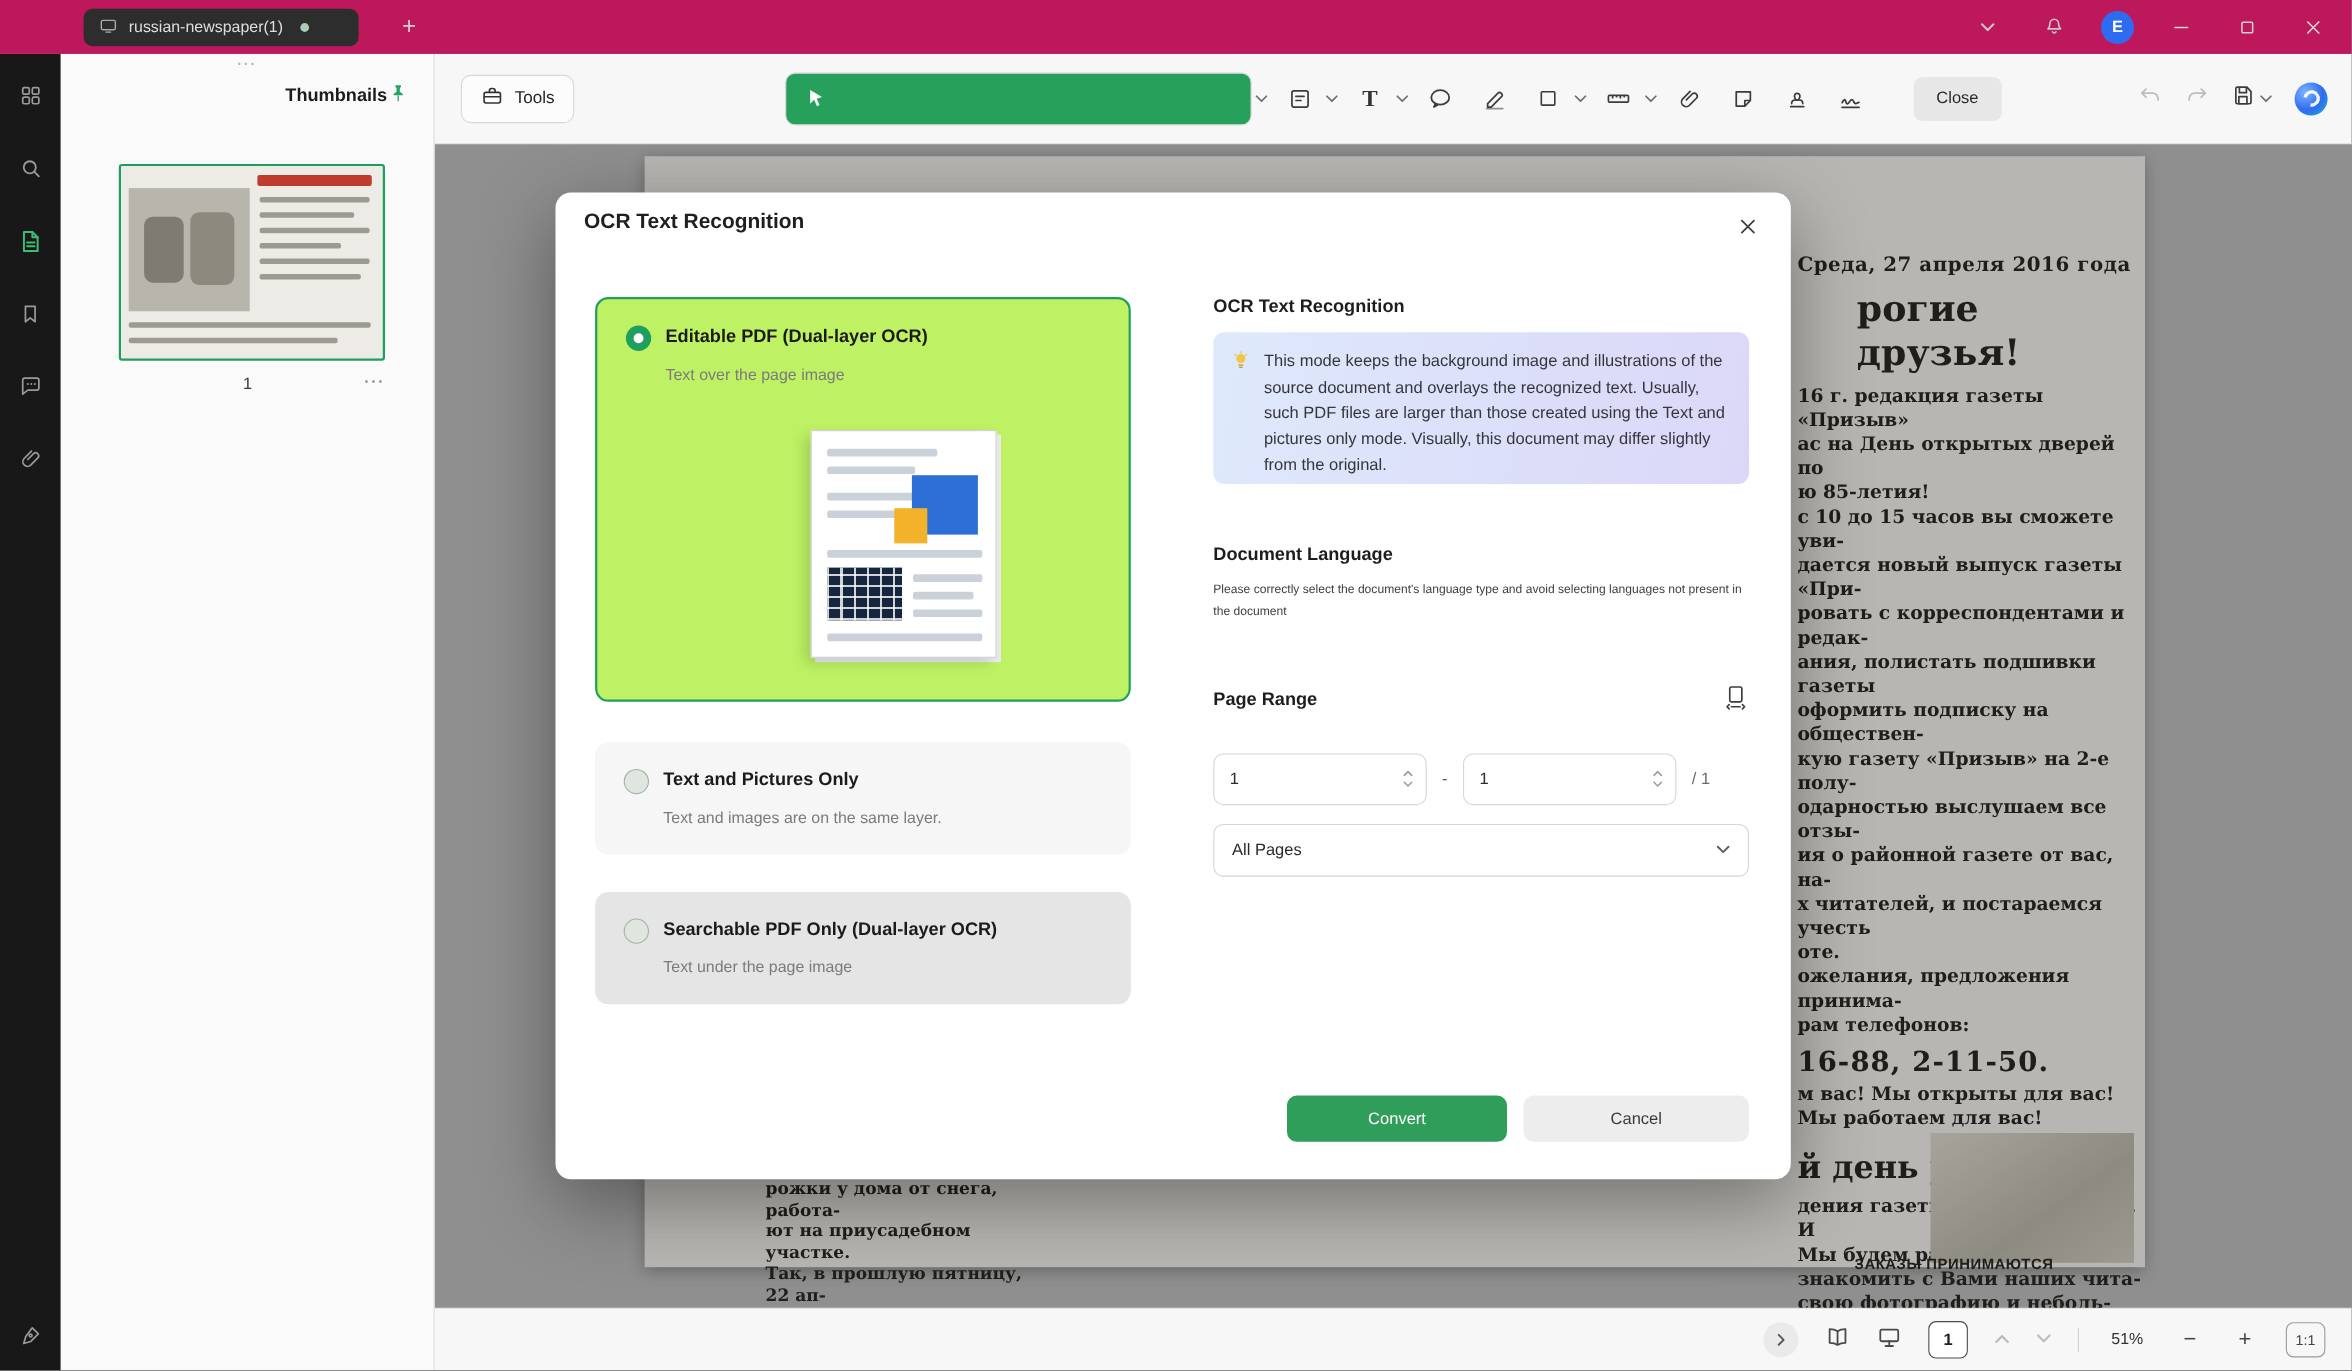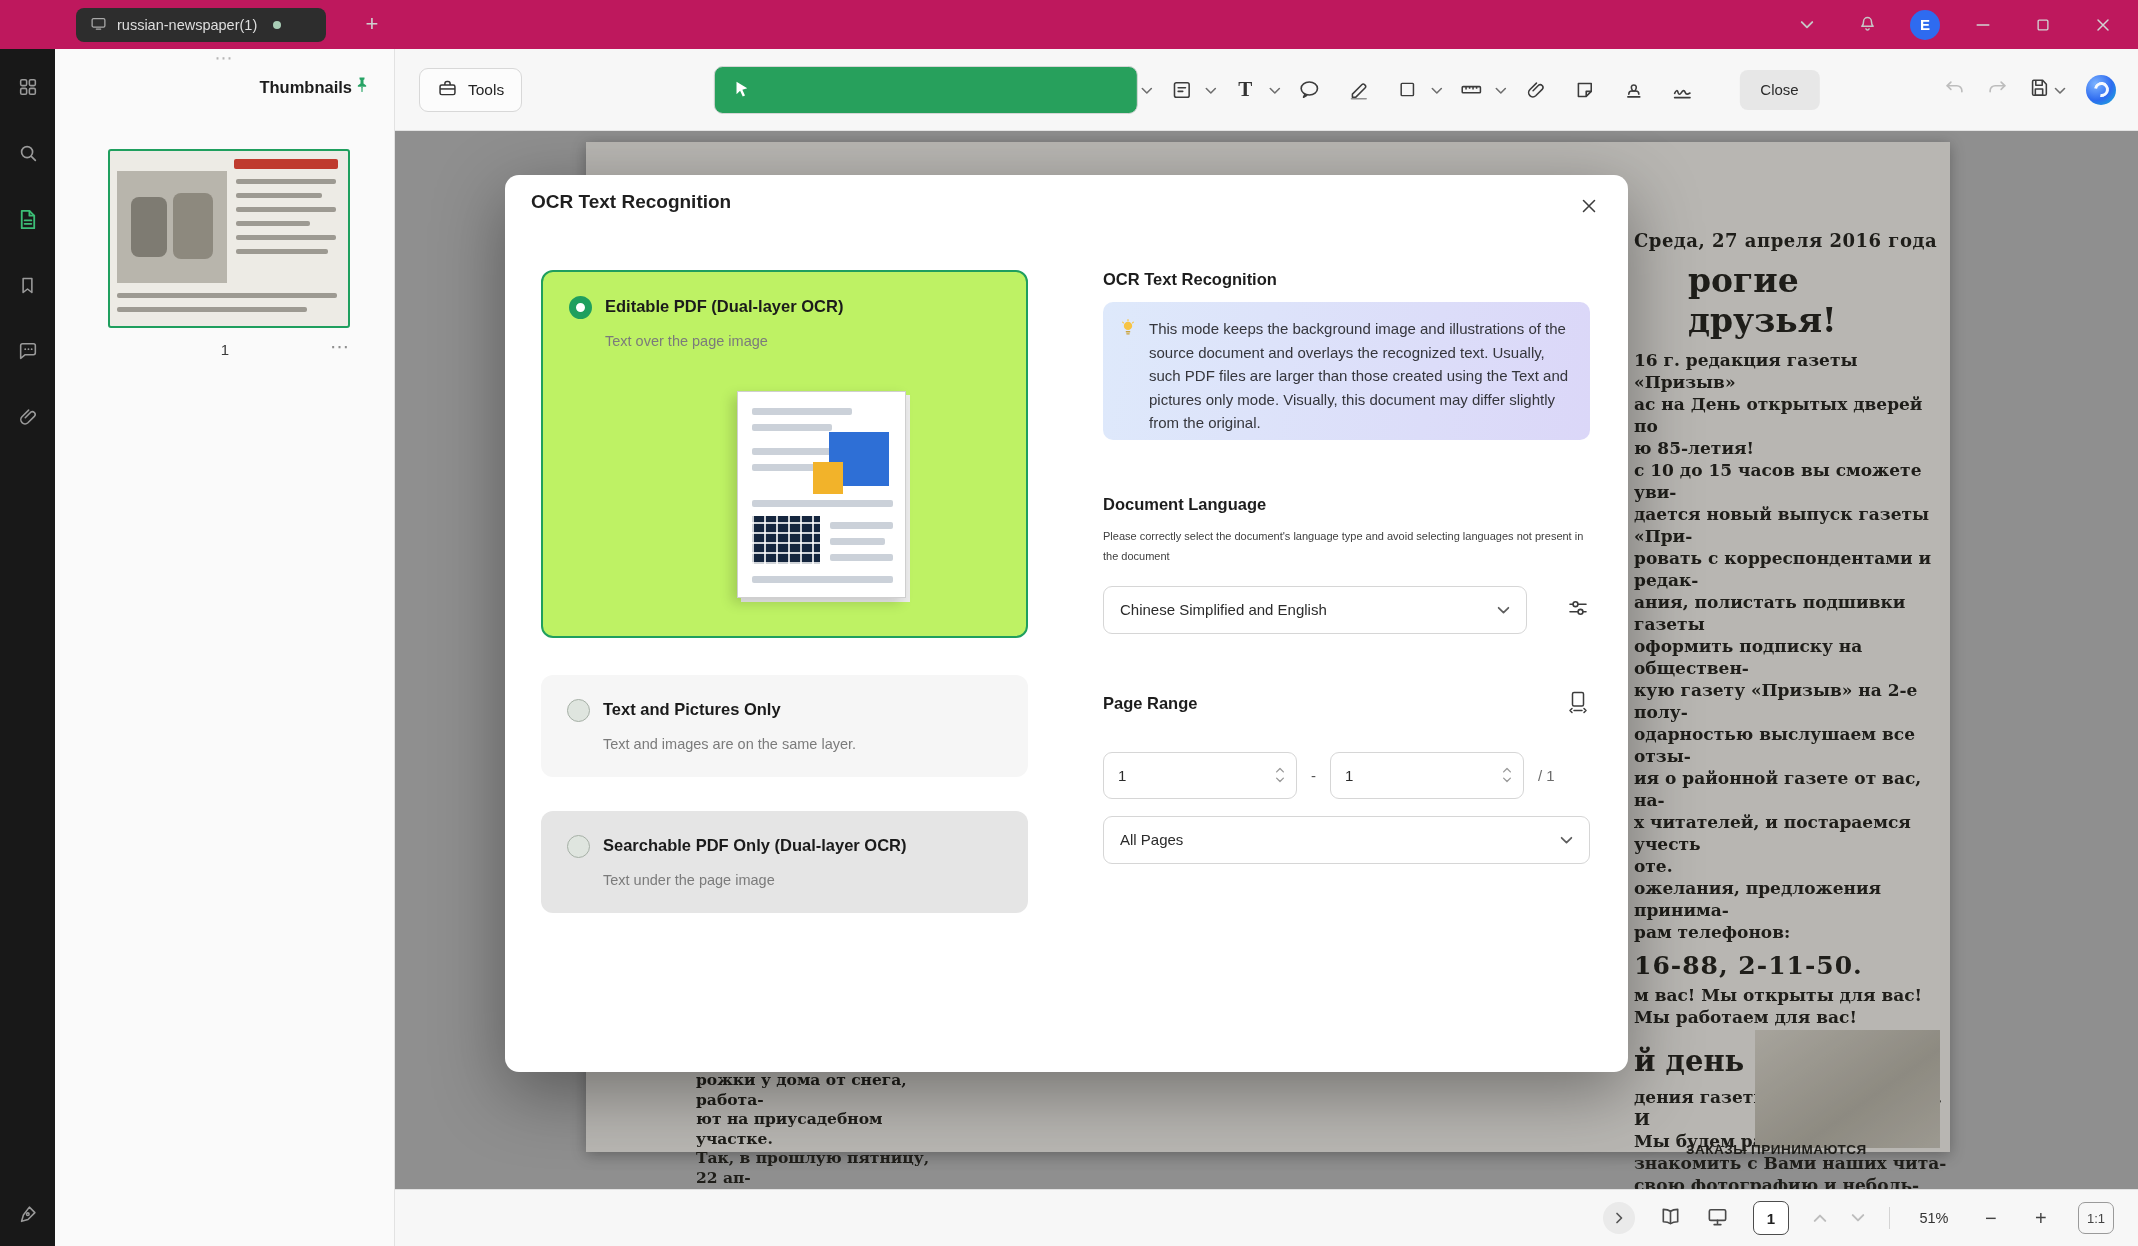--- a/index.html
+++ b/index.html
@@ -534,35 +534,20 @@
           <svg viewBox="0 0 24 24" width="20" height="20">
               <circle cx="12" cy="9.5" r="5" fill="#f6c344"></circle>
               <path d="M10 16.5h4M10.6 19h2.8" stroke="#caa23a" stroke-width="1.6" stroke-linecap="round"></path>
               <path d="M12 2v1.2M5.6 5l.9.9M18.4 5l-.9.9" stroke="#f6c344" stroke-width="1.4" stroke-linecap="round"></path>
             </svg>
         </span>
         <span>This mode keeps the background image and illustrations of the source document and overlays the recognized text. Usually, such PDF files are larger than those created using the Text and pictures only mode. Visually, this document may differ slightly from the original.</span>
       </div>
       <div class="lang-heading">Document Language</div>
       <div class="lang-hint">Please correctly select the document's language type and avoid selecting languages not present in the document</div>
-      <div class="lang-row">
-        <div class="select">
-          <span>Chinese Simplified and English</span>
-          <span><svg viewBox="0 0 12 8" width="13" height="9">
-                <path d="M1.5 1.5L6 6l4.5-4.5" stroke="#5e5e5e" fill="none" stroke-width="1.6" stroke-linecap="round" stroke-linejoin="round"></path>
-              </svg></span>
-        </div>
-        <span>
-          <svg viewBox="0 0 24 24" width="24" height="24" fill="none" stroke="#3c3c3c" stroke-width="1.6" stroke-linecap="round">
-              <path d="M4 8.2h16M4 15.8h16"></path>
-              <circle cx="9.5" cy="8.2" r="2.4" fill="#fff"></circle>
-              <circle cx="14.5" cy="15.8" r="2.4" fill="#fff"></circle>
-            </svg>
-        </span>
-      </div>
       <div class="range-head-row">
         <span class="rt-heading">Page Range</span>
         <span>
           <svg viewBox="0 0 24 24" width="24" height="24" fill="none" stroke="#3c3c3c" stroke-width="1.5" stroke-linecap="round" stroke-linejoin="round">
               <rect x="6.5" y="2.5" width="11" height="13.5" rx="1.5"></rect>
               <path d="M8 20.5h8"></path>
               <path d="M6 18.5L4 20.5l2 2M18 18.5l2 2-2 2"></path>
             </svg>
         </span>
       </div>
@@ -593,15 +578,19 @@
         <span class="total">/ 1</span>
       </div>
       <div class="select pages-select">
         <span>All Pages</span>
         <span><svg viewBox="0 0 12 8" width="13" height="9">
               <path d="M1.5 1.5L6 6l4.5-4.5" stroke="#5e5e5e" fill="none" stroke-width="1.6" stroke-linecap="round" stroke-linejoin="round"></path>
             </svg></span>
       </div>
     </div>
 
+    <div class="dlg-footer">
+      <div class="btn convert">Convert</div>
+      <div class="btn cancel">Cancel</div>
+    </div>
   </section>
 
 </div>
 
 </body></html>

